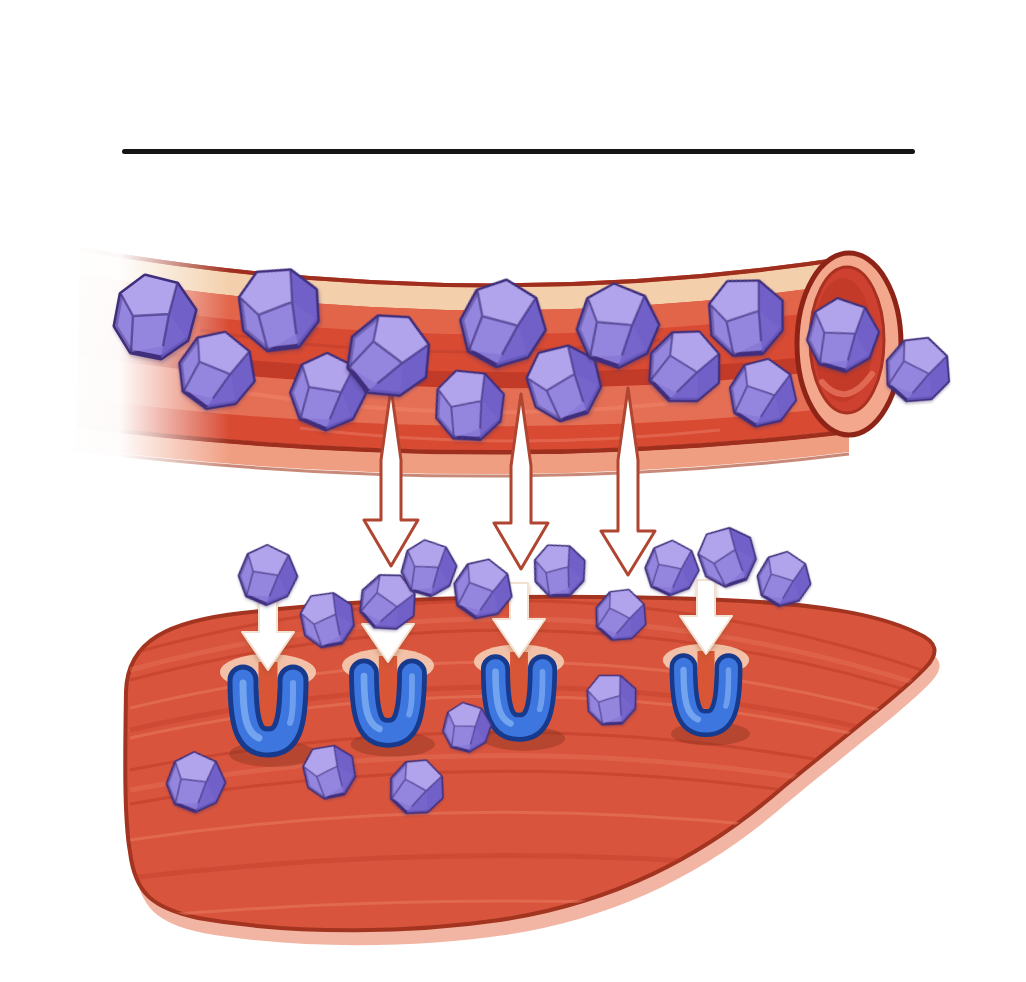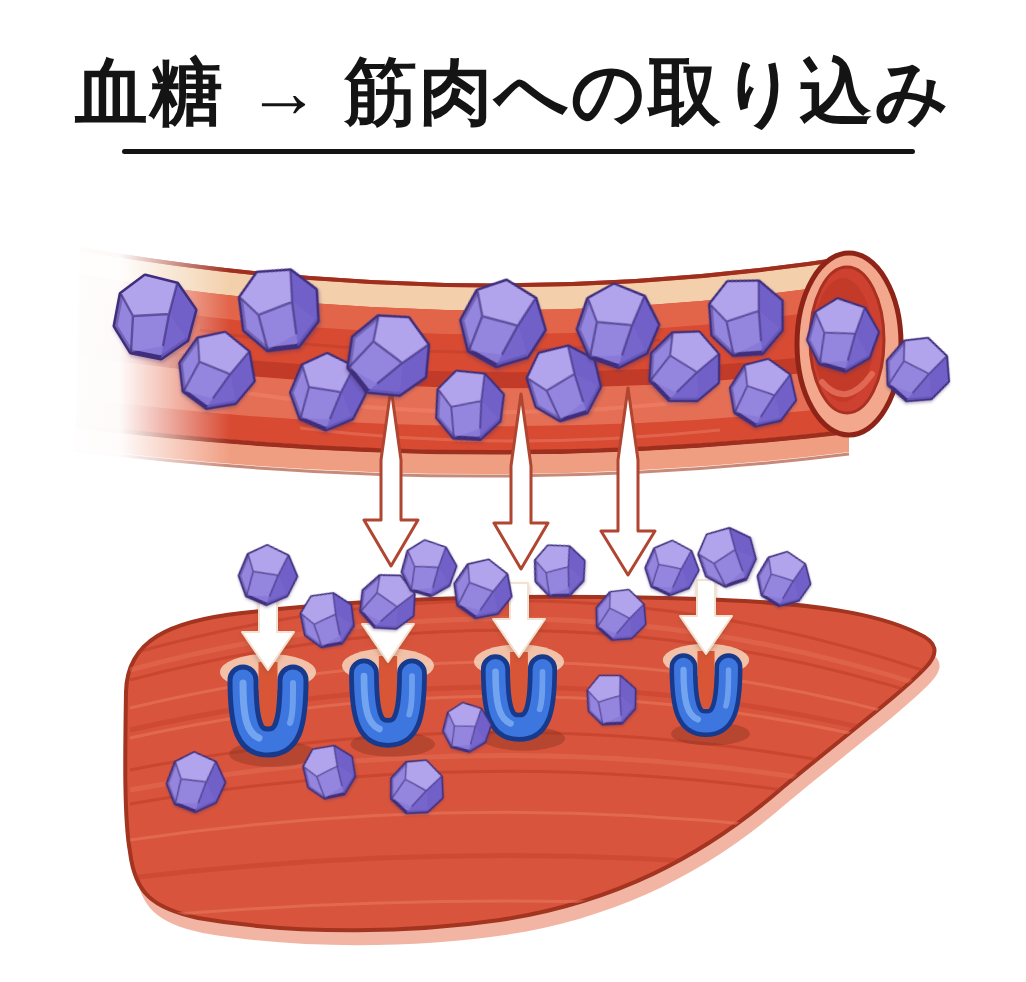--- a/index.html
+++ b/index.html
@@ -33,21 +33,20 @@
   .t-blue{stroke:var(--transporter-blue);stroke-width:21;fill:none;stroke-linecap:round}
   .t-hl{stroke:var(--transporter-light);fill:none;stroke-linecap:round}
   
   .big-arrow{fill:var(--arrow-fill);stroke:var(--arrow-outline);stroke-width:3;stroke-linejoin:round}
   .sm-arrow{fill:var(--arrow-fill);stroke:#f3e2d2;stroke-width:2;stroke-linejoin:round}
 </style>
 </head>
 <body>
 
 <div class="stage">
-  <h1 class="title">血糖 → 筋肉への取り込み</h1>
   <div class="title-underline"></div>
 
   <svg class="art" viewBox="0 0 1026 982" xmlns="http://www.w3.org/2000/svg" xmlns:xlink="http://www.w3.org/1999/xlink">
     <defs>
       <linearGradient id="fadeL" x1="0" y1="0" x2="1" y2="0">
         <stop offset="0" stop-color="#ffffff" stop-opacity="1"></stop>
         <stop offset="0.45" stop-color="#ffffff" stop-opacity="0.97"></stop>
         <stop offset="1" stop-color="#ffffff" stop-opacity="0"></stop>
       </linearGradient>
 

